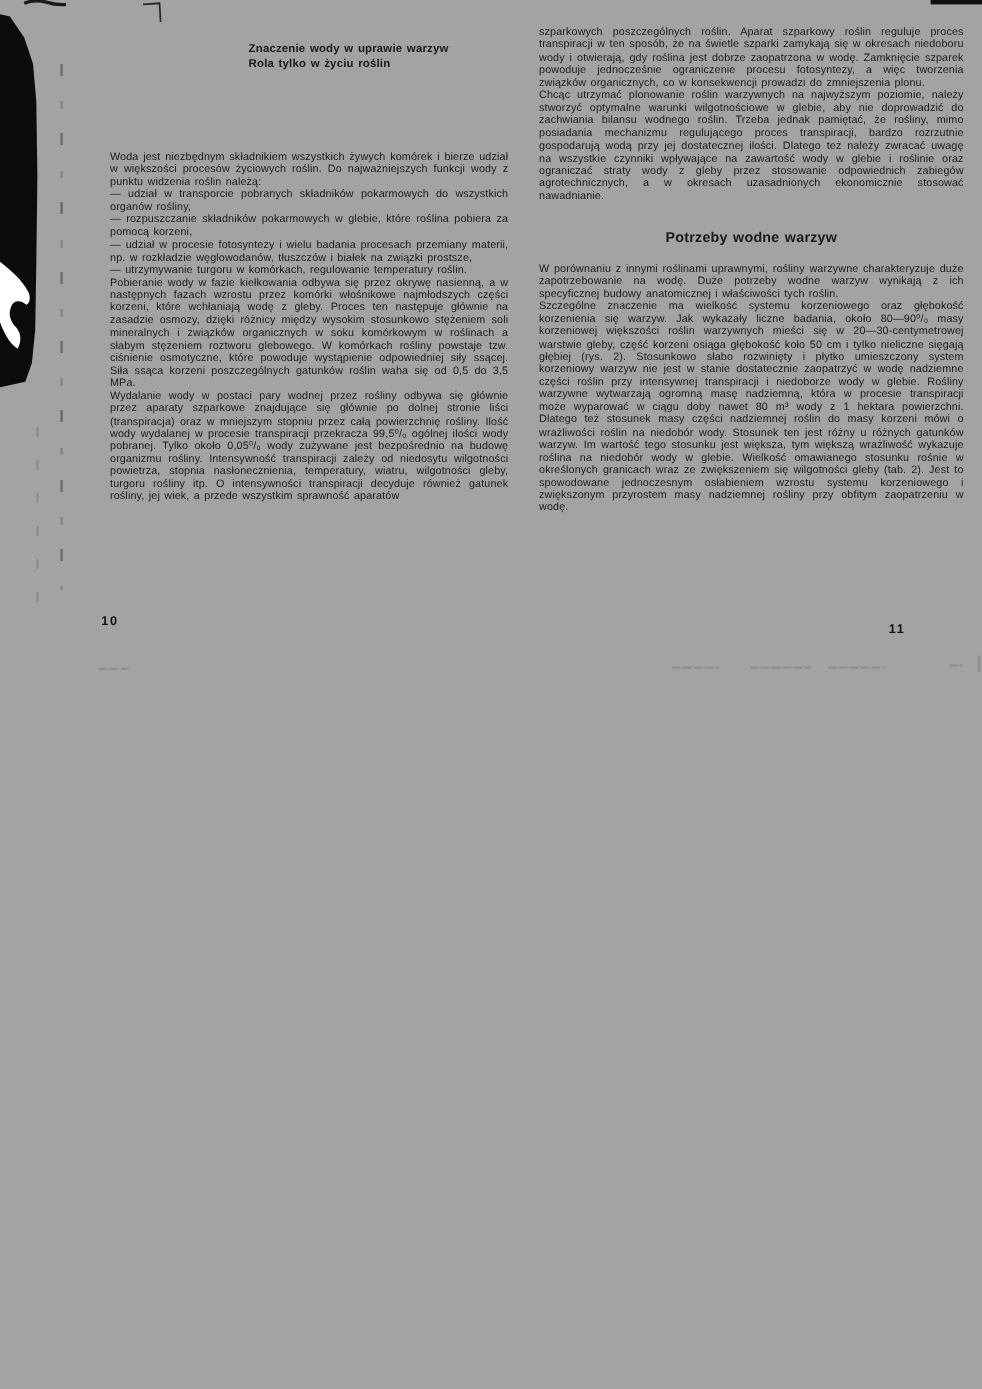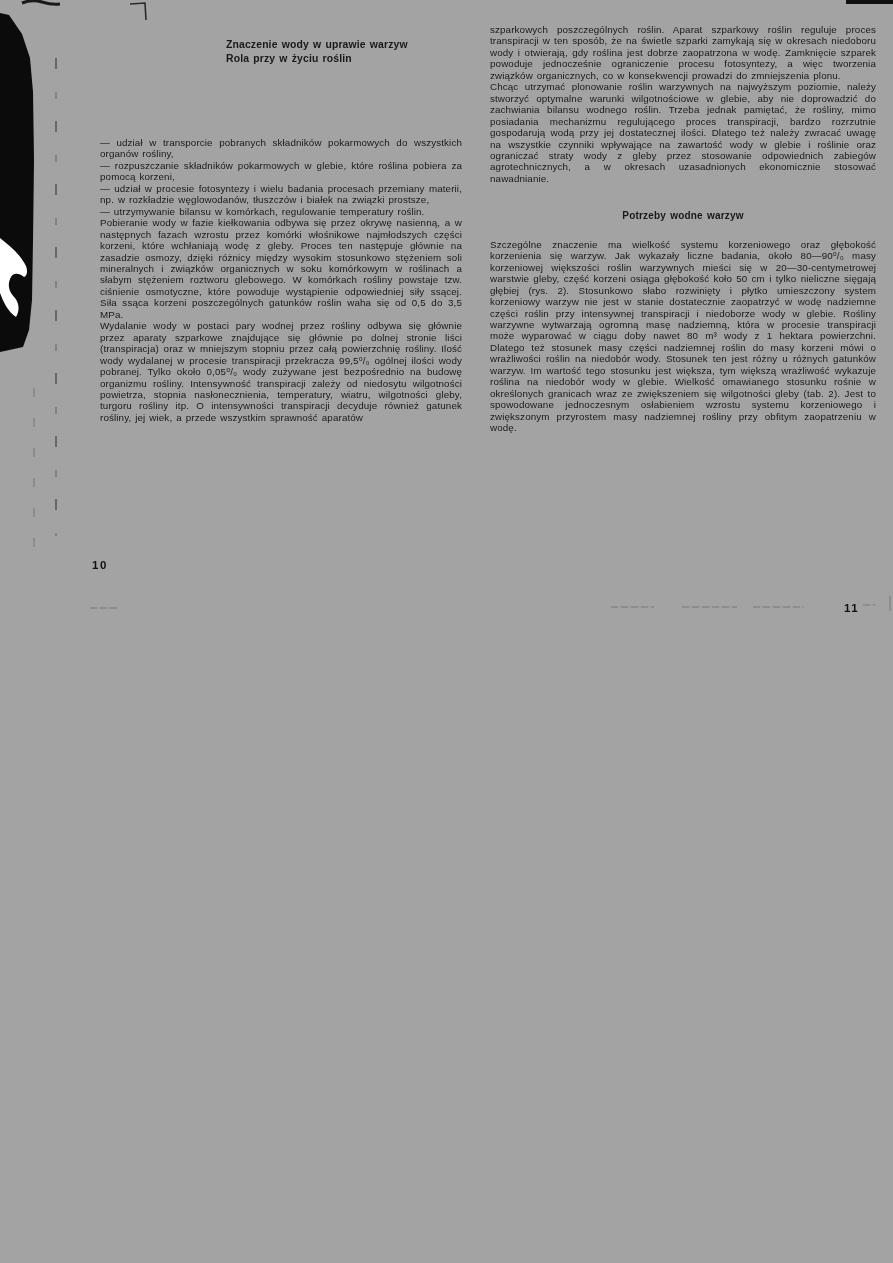--- a/index.html
+++ b/index.html
@@ -6,24 +6,24 @@
   .sheet{
     position:relative;width:893px;height:1263px;overflow:hidden;
     background:#a3a3a3;color:#191919;
     font-family:"Liberation Sans","DejaVu Sans",sans-serif;
   }
   .page-col{position:absolute;font-size:9.8px;line-height:11.45px;letter-spacing:.12px;word-spacing:1.1px;}
   .page-col p{margin:0;text-align:justify;hyphens:auto;-webkit-hyphens:auto;}
   .col-left{left:100px;top:38px;width:362px;}
   .col-right{left:490px;top:24px;width:386px;}
   .chapter-heading{margin-left:126px;margin-bottom:72px;font-weight:bold;font-size:10.4px;line-height:13.5px;letter-spacing:.15px;}
-  .section-heading{text-align:center;font-weight:bold;font-size:10px;letter-spacing:.2px;margin:26px 0 17px 0;}
+  .section-heading{text-align:center;font-weight:bold;font-size:13px;letter-spacing:.2px;margin:26px 0 17px 0;}
   .pagenum{position:absolute;font-weight:bold;font-size:11.5px;letter-spacing:1.5px;color:#111;}
   .pagenum-left{left:92px;top:559px;}
-  .pagenum-right{left:844px;top:566px;margin-top:36px;}
+  .pagenum-right{left:808px;top:566px;}
 
   
   .edge-artifact{position:absolute;left:0;top:0;width:60px;height:360px;}
   .topright-bar{position:absolute;left:846px;top:0;width:47px;height:4px;background:#101010;}
   .vline{position:absolute;width:2px;}
   .vline-a{left:55px;top:58px;height:478px;
     background:repeating-linear-gradient(180deg,rgba(55,55,55,.55) 0 11px,transparent 11px 34px,rgba(55,55,55,.3) 34px 41px,transparent 41px 63px);}
   .vline-b{left:33px;top:388px;height:178px;opacity:.5;
     background:repeating-linear-gradient(180deg,rgba(70,70,70,.5) 0 9px,transparent 9px 30px);}
   .dash{position:absolute;height:2px;background:repeating-linear-gradient(90deg,#8d8d8d 0 7px,rgba(141,141,141,.2) 7px 10px);}
@@ -53,32 +53,34 @@
   <div class="dash dash-1"></div>
   <div class="dash dash-2"></div>
   <div class="dash dash-3"></div>
   <div class="dash dash-4"></div>
   <div class="dash dash-5"></div>
   <div class="right-tick"></div>
 
   <div class="page-col col-left">
     <div class="chapter-heading">
       <div>Znaczenie wody w uprawie warzyw</div>
-      <div>Rola przy w życiu roślin</div>
+      <div>Rola tylko w życiu roślin</div>
     </div>
+    <p>Woda jest niezbędnym składnikiem wszystkich żywych komórek i bierze udział w większości procesów życiowych roślin. Do najważniejszych funkcji wody z punktu widzenia roślin należą:</p>
     <p>— udział w transporcie pobranych składników pokarmowych do wszystkich organów rośliny,</p>
     <p>— rozpuszczanie składników pokarmowych w glebie, które roślina pobiera za pomocą korzeni,</p>
     <p>— udział w procesie fotosyntezy i wielu badania procesach przemiany materii, np. w rozkładzie węglowodanów, tłuszczów i białek na związki prostsze,</p>
-    <p>— utrzymywanie bilansu w komórkach, regulowanie temperatury roślin.</p>
+    <p>— utrzymywanie turgoru w komórkach, regulowanie temperatury roślin.</p>
     <p>Pobieranie wody w fazie kiełkowania odbywa się przez okrywę nasienną, a w następnych fazach wzrostu przez komórki włośnikowe najmłodszych części korzeni, które wchłaniają wodę z gleby. Proces ten następuje głównie na zasadzie osmozy, dzięki różnicy między wysokim stosunkowo stężeniem soli mineralnych i związków organicznych w soku komórkowym w roślinach a słabym stężeniem roztworu glebowego. W komórkach rośliny powstaje tzw. ciśnienie osmotyczne, które powoduje wystąpienie odpowiedniej siły ssącej. Siła ssąca korzeni poszczególnych gatunków roślin waha się od 0,5 do 3,5 MPa.</p>
     <p>Wydalanie wody w postaci pary wodnej przez rośliny odbywa się głównie przez aparaty szparkowe znajdujące się głównie po dolnej stronie liści (transpiracja) oraz w mniejszym stopniu przez całą powierzchnię rośliny. Ilość wody wydalanej w procesie transpiracji przekracza 99,5⁰/₀ ogólnej ilości wody pobranej. Tylko około 0,05⁰/₀ wody zużywane jest bezpośrednio na budowę organizmu rośliny. Intensywność transpiracji zależy od niedosytu wilgotności powietrza, stopnia nasłonecznienia, temperatury, wiatru, wilgotności gleby, turgoru rośliny itp. O intensywności transpiracji decyduje również gatunek rośliny, jej wiek, a przede wszystkim sprawność aparatów</p>
   </div>
   <div class="pagenum pagenum-left">10</div>
 
   <div class="page-col col-right">
     <p>szparkowych poszczególnych roślin. Aparat szparkowy roślin reguluje proces transpiracji w ten sposób, że na świetle szparki zamykają się w okresach niedoboru wody i otwierają, gdy roślina jest dobrze zaopatrzona w wodę. Zamknięcie szparek powoduje jednocześnie ograniczenie procesu fotosyntezy, a więc tworzenia związków organicznych, co w konsekwencji prowadzi do zmniejszenia plonu.</p>
     <p>Chcąc utrzymać plonowanie roślin warzywnych na najwyższym poziomie, należy stworzyć optymalne warunki wilgotnościowe w glebie, aby nie doprowadzić do zachwiania bilansu wodnego roślin. Trzeba jednak pamiętać, że rośliny, mimo posiadania mechanizmu regulującego proces transpiracji, bardzo rozrzutnie gospodarują wodą przy jej dostatecznej ilości. Dlatego też należy zwracać uwagę na wszystkie czynniki wpływające na zawartość wody w glebie i roślinie oraz ograniczać straty wody z gleby przez stosowanie odpowiednich zabiegów agrotechnicznych, a w okresach uzasadnionych ekonomicznie stosować nawadnianie.</p>
     <div class="section-heading">Potrzeby wodne warzyw</div>
+    <p>W porównaniu z innymi roślinami uprawnymi, rośliny warzywne charakteryzuje duże zapotrzebowanie na wodę. Duże potrzeby wodne warzyw wynikają z ich specyficznej budowy anatomicznej i właściwości tych roślin.</p>
     <p>Szczególne znaczenie ma wielkość systemu korzeniowego oraz głębokość korzenienia się warzyw. Jak wykazały liczne badania, około 80—90⁰/₀ masy korzeniowej większości roślin warzywnych mieści się w 20—30-centymetrowej warstwie gleby, część korzeni osiąga głębokość koło 50 cm i tylko nieliczne sięgają głębiej (rys. 2). Stosunkowo słabo rozwinięty i płytko umieszczony system korzeniowy warzyw nie jest w stanie dostatecznie zaopatrzyć w wodę nadziemne części roślin przy intensywnej transpiracji i niedoborze wody w glebie. Rośliny warzywne wytwarzają ogromną masę nadziemną, która w procesie transpiracji może wyparować w ciągu doby nawet 80 m³ wody z 1 hektara powierzchni. Dlatego też stosunek masy części nadziemnej roślin do masy korzeni mówi o wrażliwości roślin na niedobór wody. Stosunek ten jest różny u różnych gatunków warzyw. Im wartość tego stosunku jest większa, tym większą wrażliwość wykazuje roślina na niedobór wody w glebie. Wielkość omawianego stosunku rośnie w określonych granicach wraz ze zwiększeniem się wilgotności gleby (tab. 2). Jest to spowodowane jednoczesnym osłabieniem wzrostu systemu korzeniowego i zwiększonym przyrostem masy nadziemnej rośliny przy obfitym zaopatrzeniu w wodę.</p>
   </div>
   <div class="pagenum pagenum-right">11</div>
 
 </div>
 
 </body></html>

